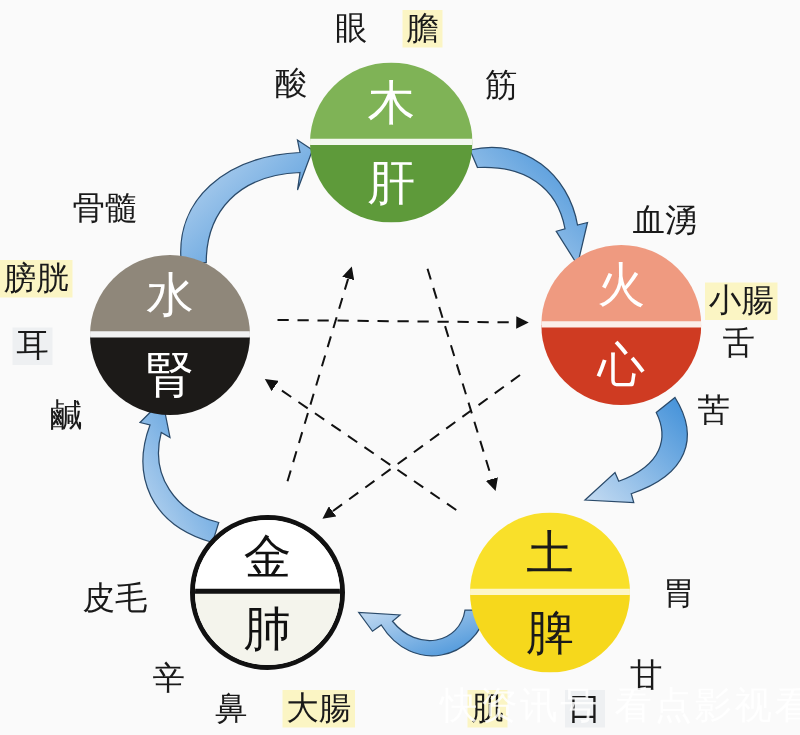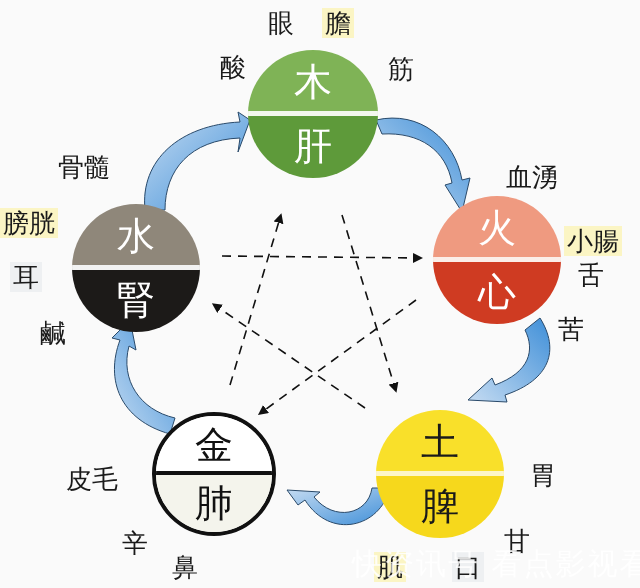--- a/index.html
+++ b/index.html
@@ -97,23 +97,24 @@
   <span class="label" style="left:506px;top:164px;">血湧</span>
   <span class="label hl" style="left:564px;top:206px;margin-top:20px;">小腸</span>
   <span class="label" style="left:578px;top:262px;">舌</span>
   <span class="label" style="left:558px;top:316px;">苦</span>
 
   <span class="label" style="left:530px;top:462px;">胃</span>
   <span class="label" style="left:504px;top:528px;">甘</span>
   <span class="label hl" style="left:374px;top:552px;">肌</span>
   <span class="label hl2" style="left:452px;top:552px;">口</span>
 
-  <span class="label" style="left:66px;top:466px;">皮毛</span>
+  <span class="label" style="left:66px;top:466px;font-family:Liberation Serif, serif;">皮毛</span>
   <span class="label" style="left:122px;top:530px;">辛</span>
   <span class="label" style="left:172px;top:554px;">鼻</span>
+  <span class="label hl" style="left:226px;top:552px;">大腸</span>
 
   <span class="label" style="left:58px;top:154px;">骨髓</span>
   <span class="label hl" style="left:0px;top:208px;">膀胱</span>
   <span class="label hl2" style="left:10px;top:262px;">耳</span>
   <span class="label" style="left:40px;top:320px;">鹹</span>
 
   <span class="watermark">快资讯号 看点影视看</span>
 </div>
 
 </body></html>

